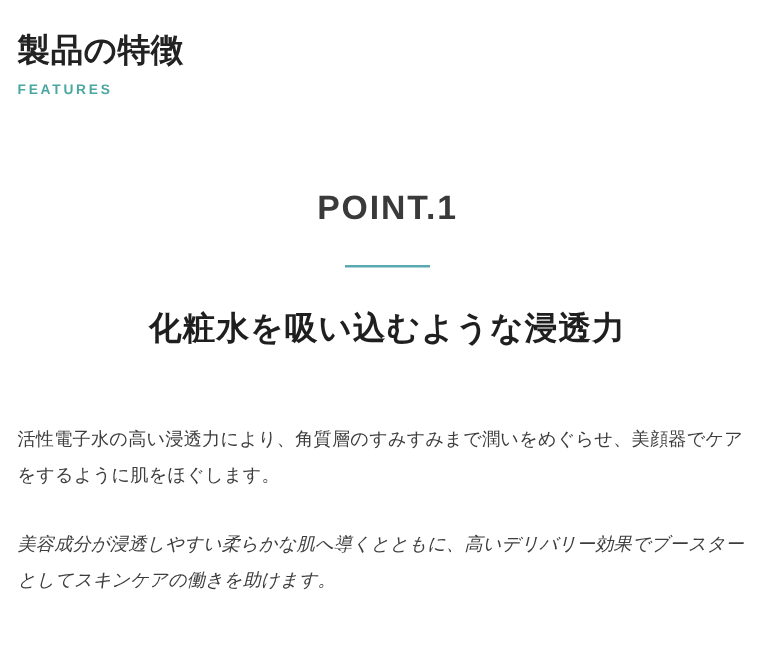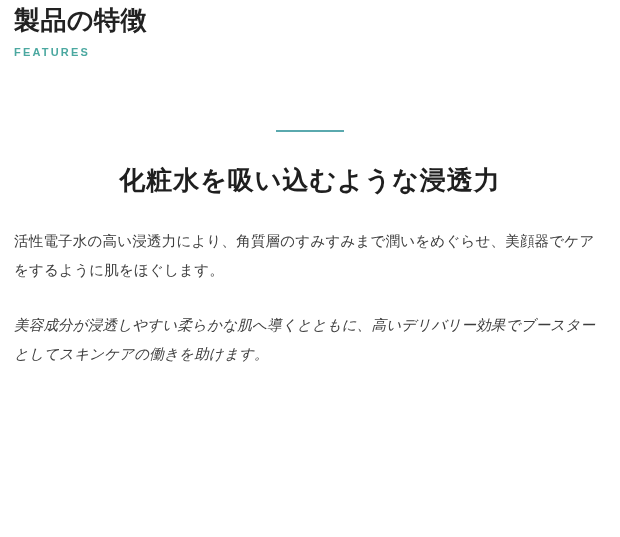--- a/index.html
+++ b/index.html
@@ -16,21 +16,21 @@
   }
   .page {
     position: relative;
     width: 620px;
     height: 537px;
     box-sizing: border-box;
     padding: 0 14px;
   }
   .section-heading {
     margin: 0;
-    padding-top: 4px;
+    padding-top: 24px;
     font-size: 26px;
     line-height: 1.25;
     font-weight: bold;
     letter-spacing: 0.5px;
     color: #222222;
   }
   .section-subheading {
     margin: 0;
     padding-top: 9px;
     font-size: 11px;
@@ -57,21 +57,21 @@
   }
   .point-title {
     margin-top: 30px;
     font-size: 26px;
     font-weight: bold;
     letter-spacing: 1px;
     color: #1f1f1f;
     line-height: 1.45;
   }
   .body-copy {
-    margin-top: 28px;
+    margin-top: 56px;
   }
   .body-copy p {
     margin: 0;
     font-size: 14.5px;
     line-height: 2.0;
     color: #3d3d3d;
     letter-spacing: 0.2px;
   }
   .body-copy p + p {
     margin-top: 26px;
@@ -81,20 +81,21 @@
 </head>
 <body>
 
 <div class="page">
 
   <h1 class="section-heading">製品の特徴</h1>
 
   <div class="section-subheading">FEATURES</div>
 
   <div class="point-block">
+    <div class="point-label">POINT.1</div>
 
     <div class="point-divider"></div>
 
     <div class="point-title">化粧水を吸い込むような浸透力</div>
   </div>
 
   <div class="body-copy">
     <p>活性電子水の高い浸透力により、角質層のすみすみまで潤いをめぐらせ、美顔器でケアをするように肌をほぐします。</p>
     <p>美容成分が浸透しやすい柔らかな肌へ導くとともに、高いデリバリー効果でブースターとしてスキンケアの働きを助けます。</p>
   </div>

